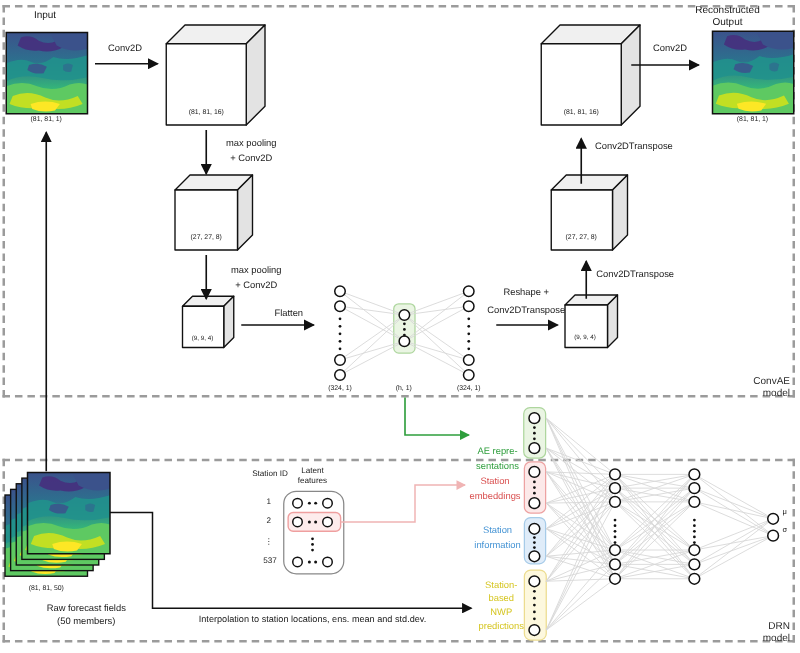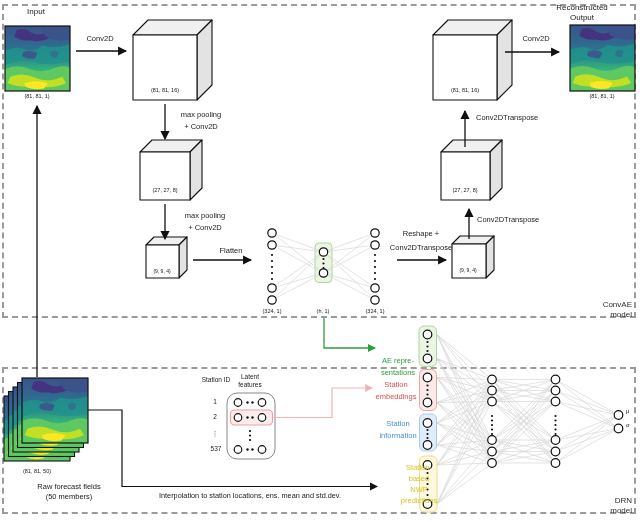--- a/index.html
+++ b/index.html
@@ -370,21 +370,21 @@
   <div class="lbl s65" style="left:250px;top:381px;">Latent
 features</div>
   <div class="lbl s65" style="left:215px;top:402px;">1</div>
   <div class="lbl s65" style="left:215px;top:417px;">2</div>
   <div class="lbl s65" style="left:215px;top:434px;">⋮</div>
   <div class="lbl s65" style="left:216px;top:449px;">537</div>
   <div class="lbl red lh12" style="left:396px;top:391px;">Station
 embeddings</div>
   <div class="lbl blue lh12" style="left:398px;top:430px;">Station
 information</div>
-  <div class="lbl yellow" style="left:419px;top:484px;">Station-
+  <div class="lbl yellow" style="left:401px;top:484px;">Station-
 based
 NWP
 predictions</div>
   <div class="lbl s55" style="left:37px;top:471px;">(81, 81, 50)</div>
   <div class="lbl lh10" style="left:42px;top:492px;margin-left:27px;">Raw forecast fields
 (50 members)</div>
   <div class="lbl s73" style="left:250px;top:495px;">Interpolation to station locations, ens. mean and std.dev.</div>
   <div class="lbl left s6" style="left:626px;top:411px;">μ</div>
   <div class="lbl left s6" style="left:626px;top:425px;">σ</div>
   <div class="lbl right s8 model-lbl" style="left:632px;top:506px;">DRN model</div>

